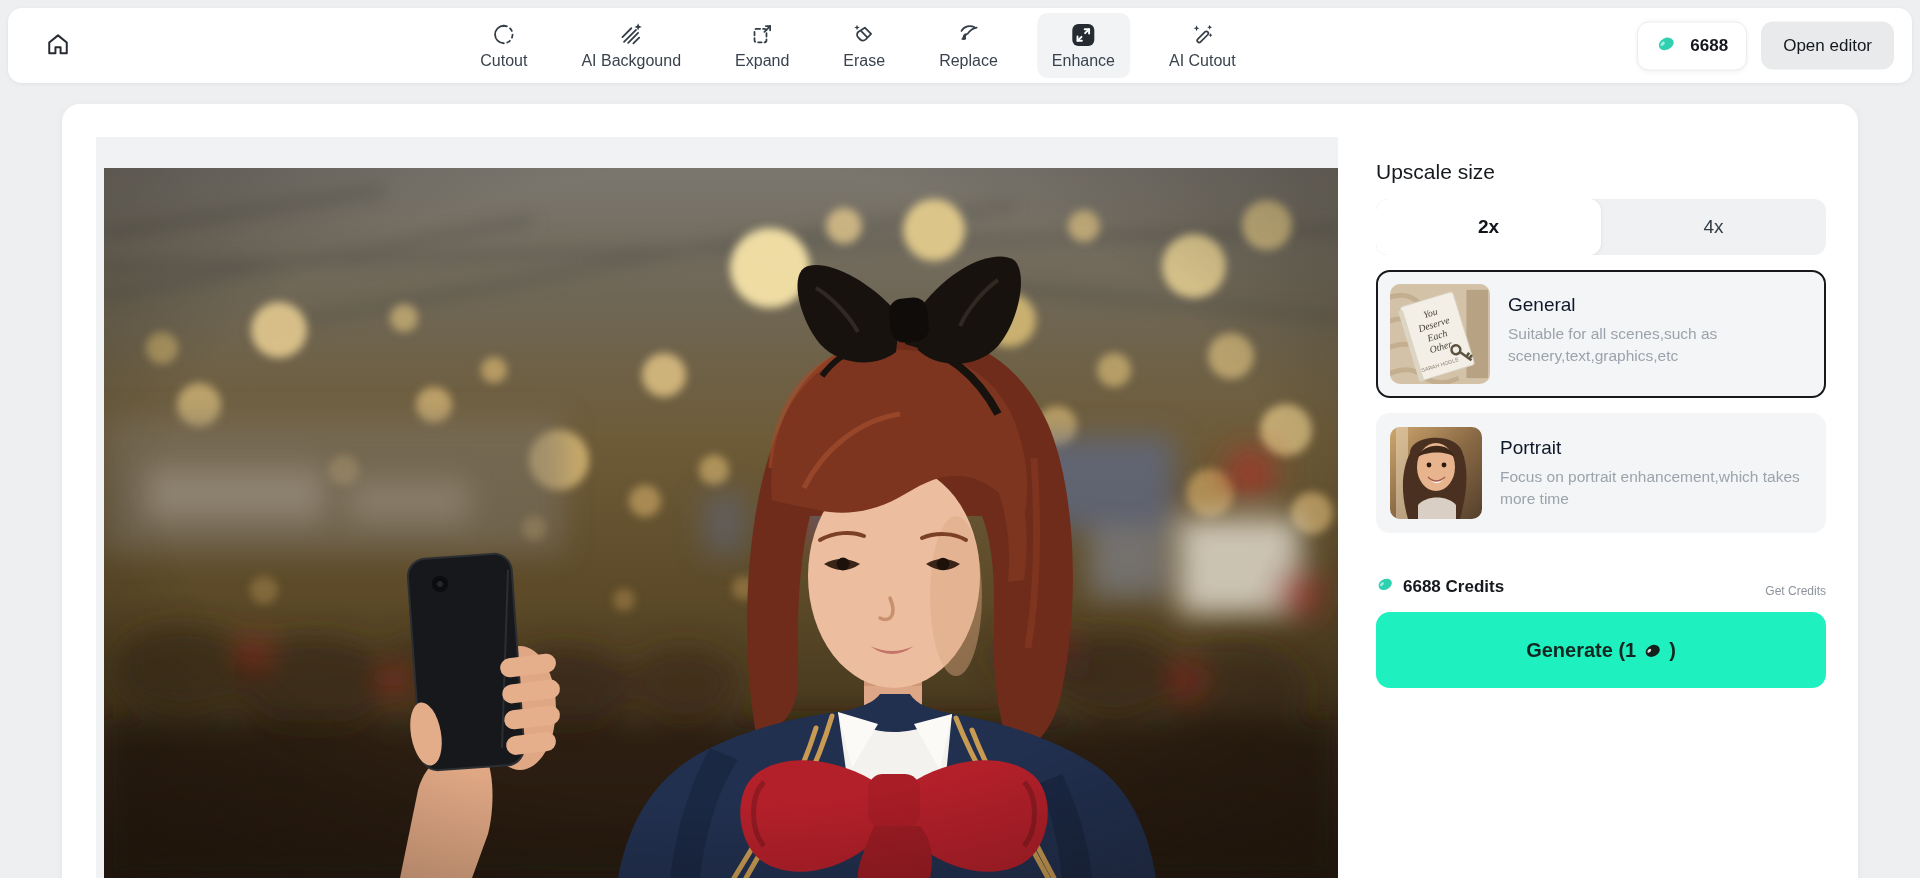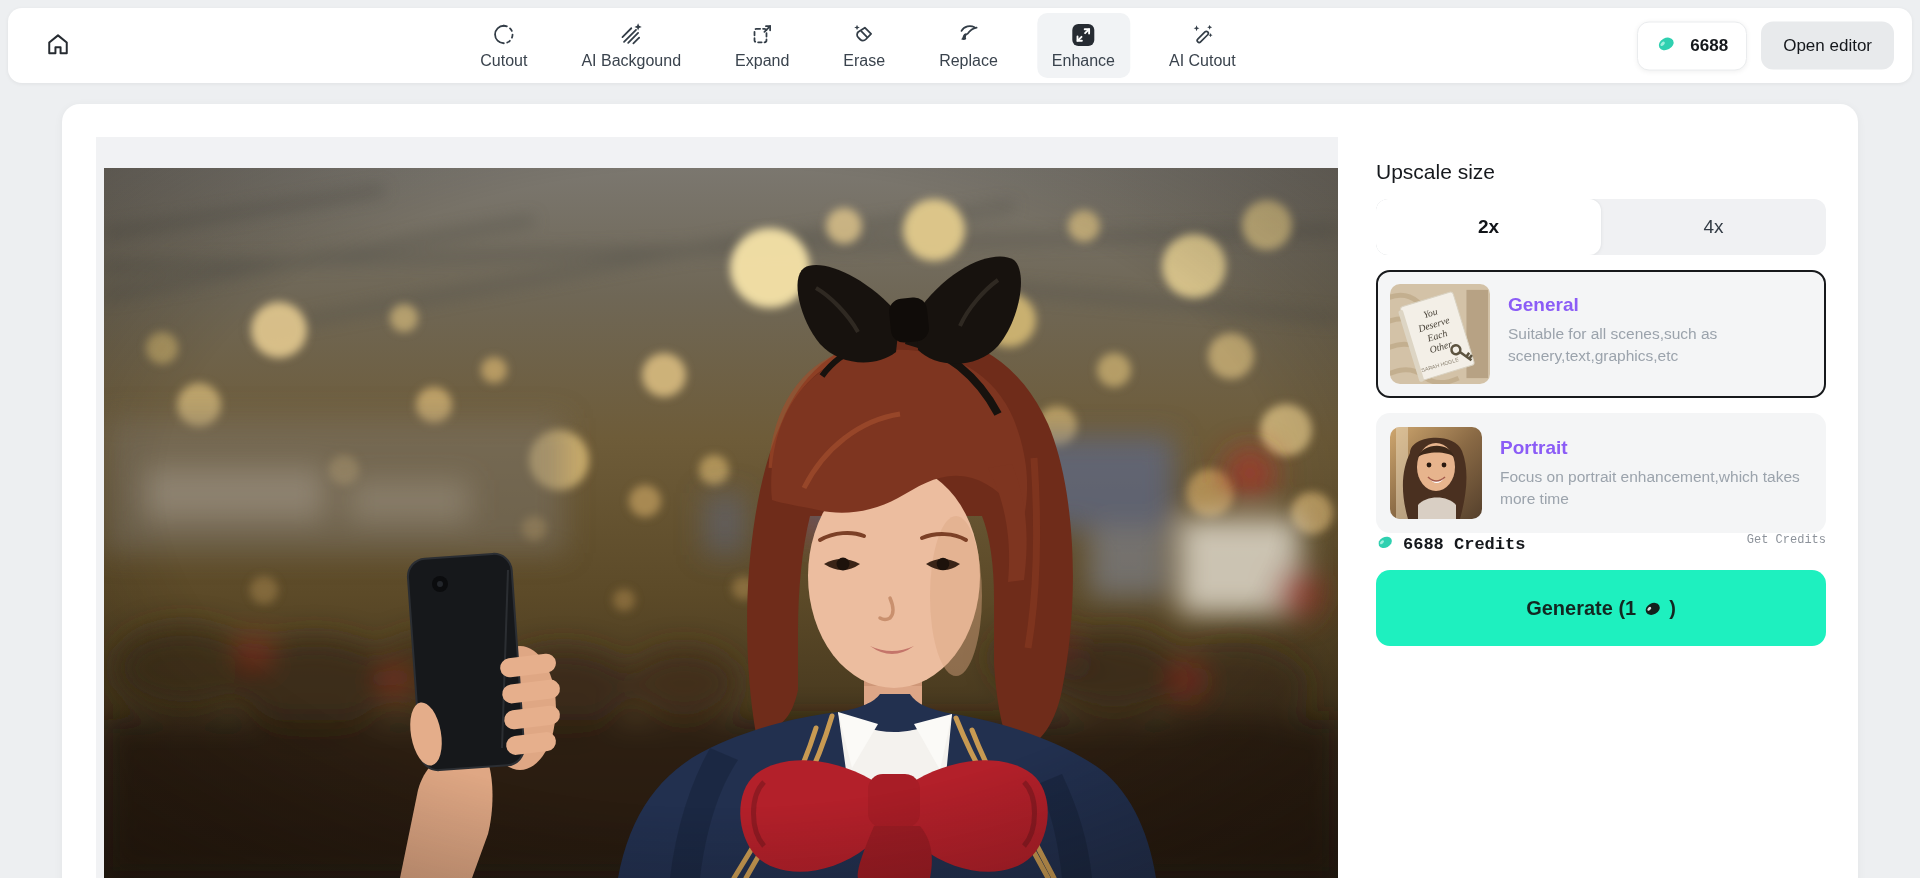--- a/index.html
+++ b/index.html
@@ -81,24 +81,24 @@
   .heading-model { margin-top:34px; }
   .model-card {
     margin-top:15px; width:100%; display:flex; align-items:flex-start; gap:18px;
     background:#f4f5f6; border:2px solid transparent; border-radius:14px;
     padding:12px; cursor:pointer; text-align:left; font-family:inherit;
   }
   .model-card.selected { border-color:#17191c; }
   .thumb { width:100px; height:100px; border-radius:10px; overflow:hidden; flex:0 0 auto; }
   .model-card.portrait .thumb { width:92px; height:92px; }
   .model-info { padding-top:10px; }
-  .model-title { font-size:19px; font-weight:700; color:#8b5cf6; }
+  .model-title { font-size:19px; font-weight:400; color:#0f172a; }
   .model-desc { margin-top:7px; font-size:15.5px; line-height:1.45; color:#9ba3ac; max-width:280px; }
   .credits-row {
-    display:flex; align-items:flex-start; justify-content:space-between;font-family:Liberation Mono, monospace;
+    margin-top:42px; display:flex; align-items:flex-end; justify-content:space-between;
   }
   .credits-label { display:flex; align-items:center; gap:9px; font-size:17px; font-weight:700; color:#15181c; }
   .get-credits { font-size:12px; color:#8d939b; background:none; border:none; font-family:inherit; cursor:pointer; }
   .generate-btn {
     margin-top:14px; width:100%; height:76px; border:none; border-radius:14px;
     background:#1ef0bf; cursor:pointer; font-family:inherit;
     display:flex; align-items:center; justify-content:center; gap:7px;
     font-size:20px; font-weight:700; color:#132721;
   }
 </style>

